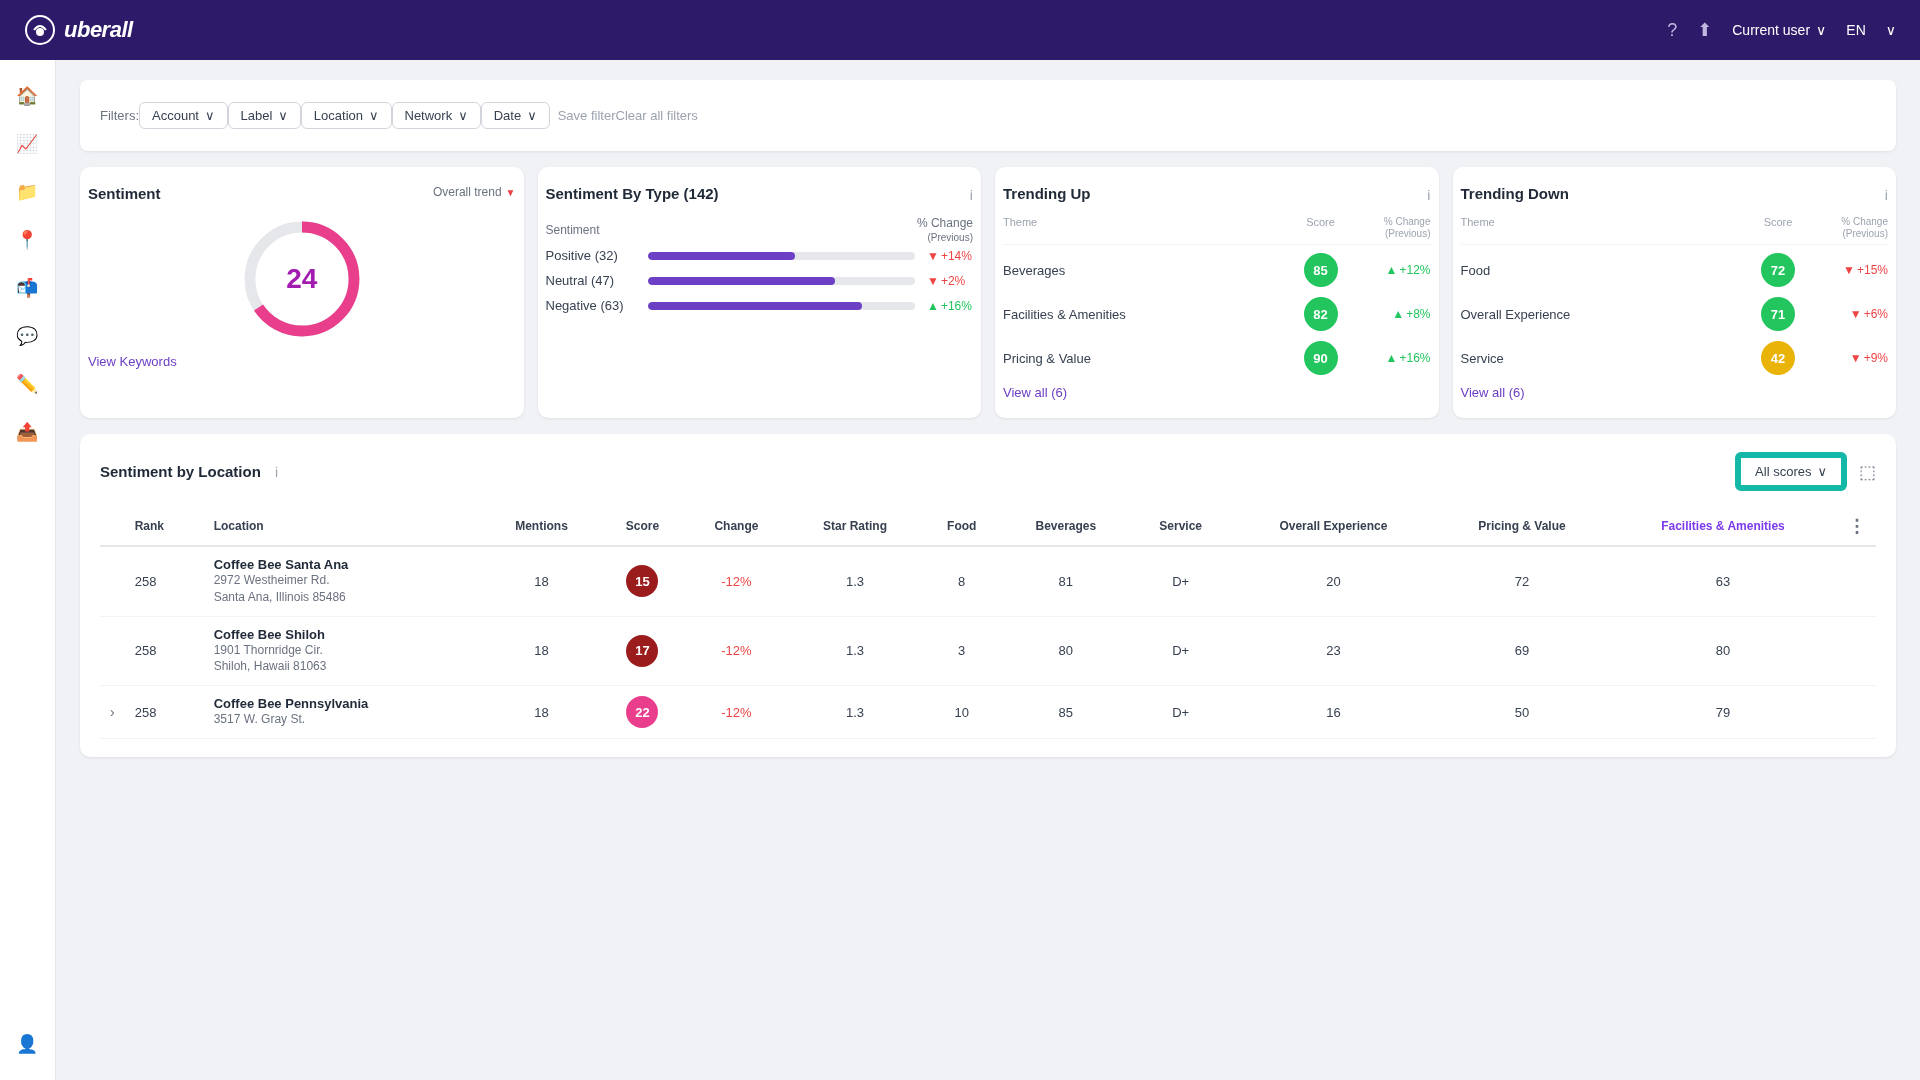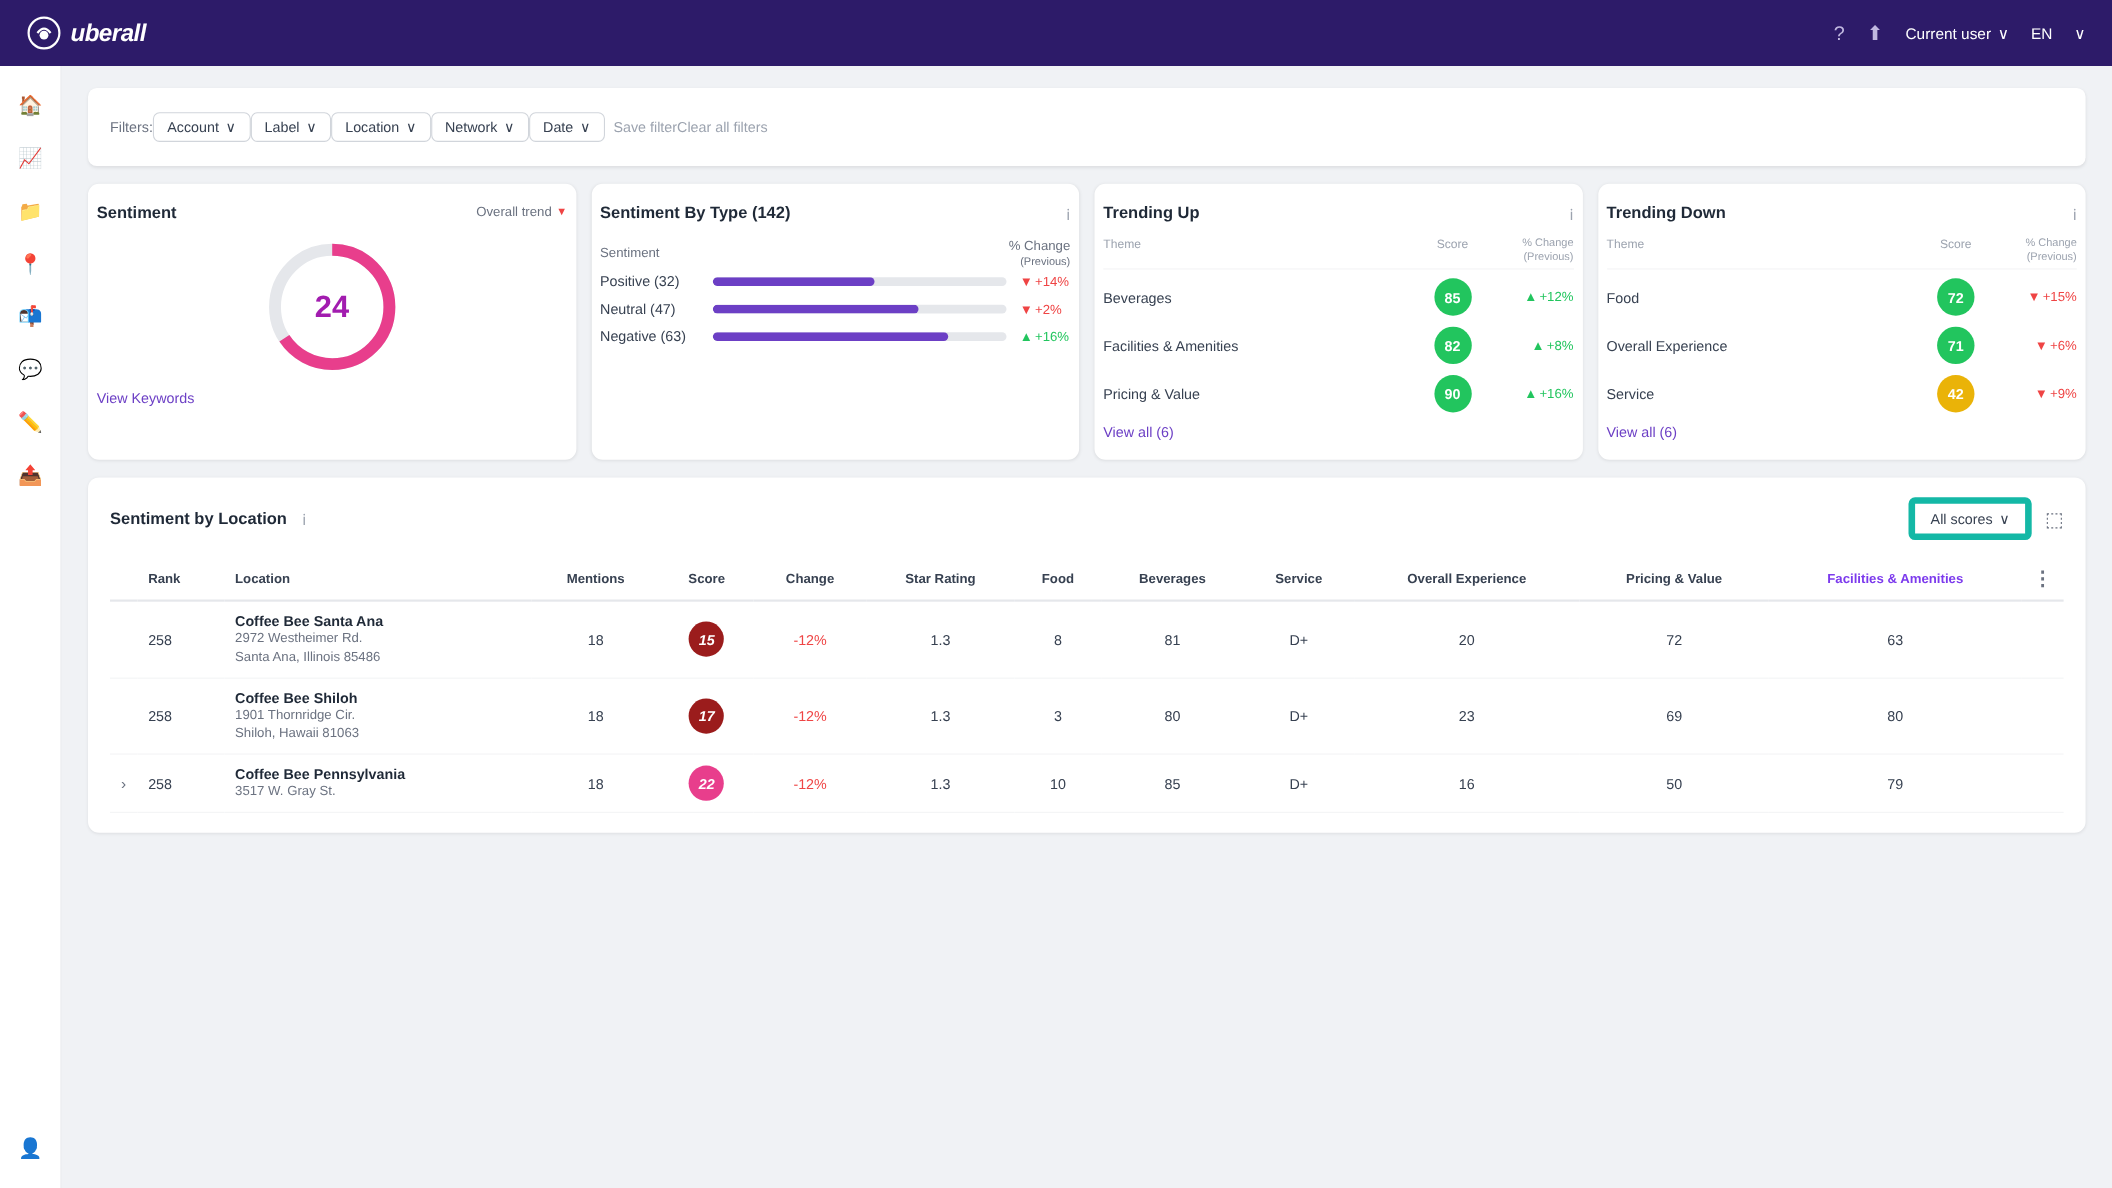--- a/index.html
+++ b/index.html
@@ -185,21 +185,20 @@
     tbody tr { border-bottom: 1px solid #f3f4f6; }
     tbody td { padding: 10px 10px; font-size: 13px; color: #374151; vertical-align: middle; }
     tbody td.center { text-align: center; }
     .loc-name { font-weight: 600; color: #1f2937; font-size: 13px; }
     .loc-addr { color: #6b7280; font-size: 12px; line-height: 1.4; }
     .score-circle {
       width: 32px; height: 32px; border-radius: 50%;
       display: flex; align-items: center; justify-content: center;
       font-size: 13px; font-weight: 700; color: white;
       margin: 0 auto;
-      font-style: italic;
     }
     .score-dark-red { background: #9b1c1c; }
     .neg-change { color: #ef4444; font-size: 13px; }
     .th-facilities { color: #7c3aed; }
     .chevron-expand { color: #6b7280; font-size: 14px; cursor: pointer; }
     .three-dots { color: #6b7280; cursor: pointer; font-size: 18px; }
 
     
     .row-expand { width: 20px; }
   </style>

